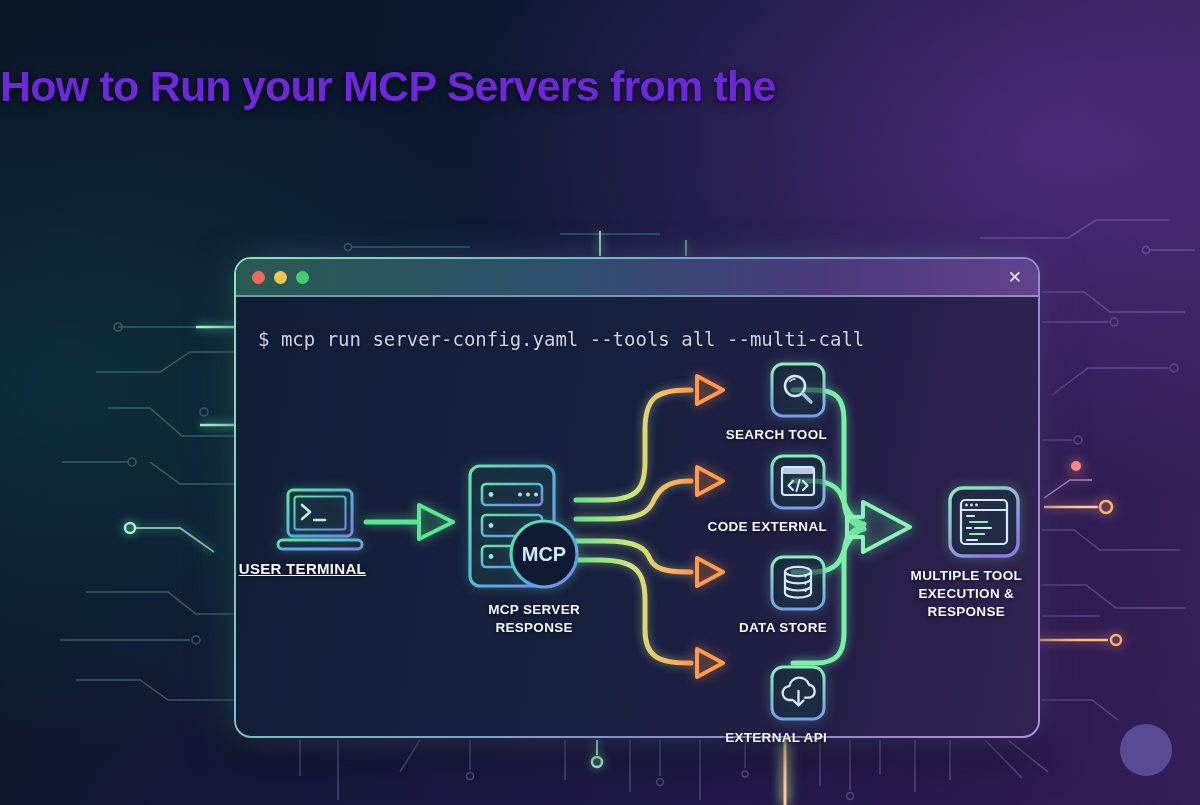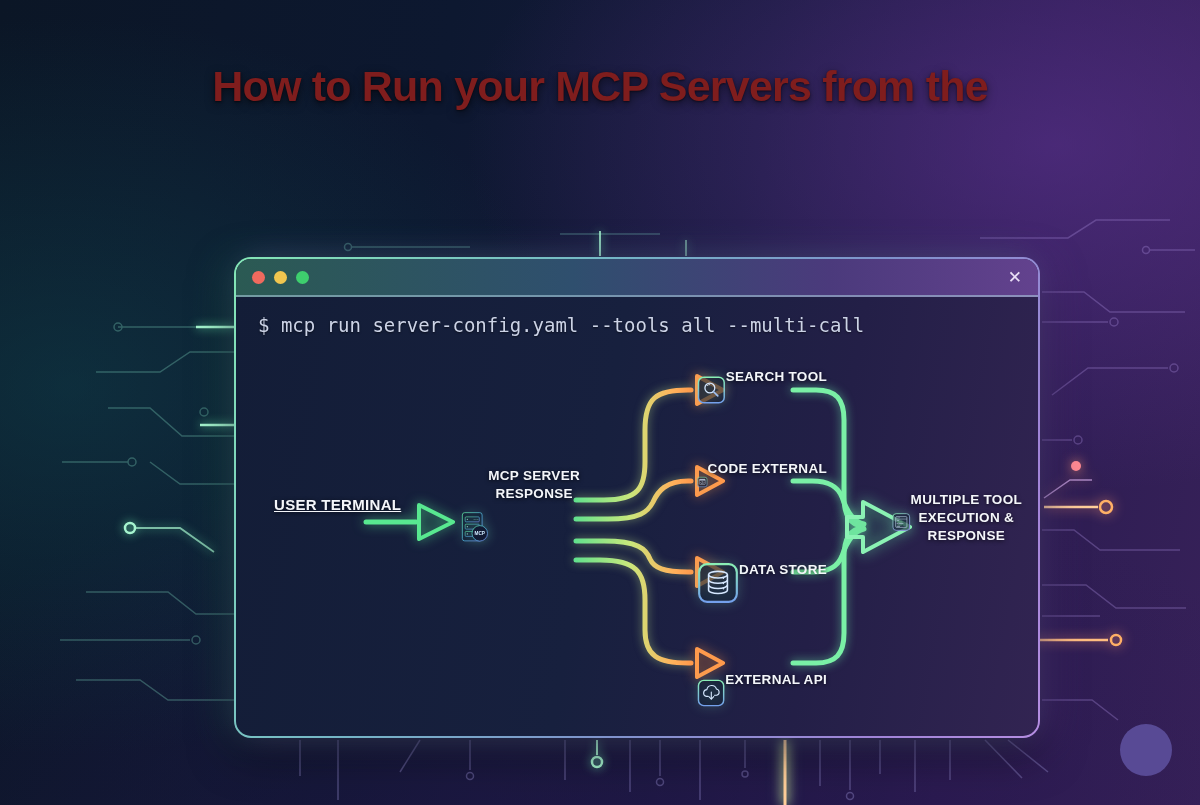--- a/index.html
+++ b/index.html
@@ -9,21 +9,21 @@
     background:
       radial-gradient(950px 560px at 88% 18%, rgba(98,52,150,.55), transparent 62%),
       radial-gradient(760px 560px at 6% 48%, rgba(18,84,92,.38), transparent 66%),
       radial-gradient(1200px 700px at 50% 115%, rgba(40,22,78,.6), transparent 70%),
       linear-gradient(100deg,#0b1626 0%,#0d1830 34%,#171a3d 58%,#2b1c51 80%,#372159 100%);
   }
   .layer{position:absolute;left:0;top:0;}
   #bg-circuits{z-index:1;}
   .page-title{
     position:absolute;z-index:3;left:0;top:58px;width:100%;
-    text-align:center;color:#7f1d1d;font-weight:bold;
+    color:#6d28d9;font-weight:bold;
     font-size:43px;line-height:1.32;letter-spacing:-.8px;
     text-shadow:0 3px 10px rgba(0,0,0,.55), 0 1px 2px rgba(0,0,0,.5);
   }
   
   .term-window{
     position:absolute;z-index:2;left:234px;top:257px;width:806px;height:481px;
     border-radius:17px;padding:2px;box-sizing:border-box;
     background:linear-gradient(120deg,#84e6b6 0%,#74b6c6 35%,#7f93cc 60%,#a184d8 85%,#b58ee2 100%);
     box-shadow:-10px 0 34px rgba(80,225,160,.14), 10px 0 34px rgba(155,90,225,.22), 0 14px 44px rgba(0,0,0,.5);
   }
@@ -41,27 +41,27 @@
   .traffic{display:flex;gap:9px;align-items:center;}
   .dot{width:13px;height:13px;border-radius:50%;}
   .dot.red{background:#ef6a5e;}
   .dot.yellow{background:#f0c64f;}
   .dot.green{background:#3ecf6e;}
   .close-x{
     margin-left:auto;color:#e9def6;font-size:17px;line-height:1;
     font-family:"DejaVu Sans",sans-serif;cursor:default;
   }
   .command-line{
-    padding:17px 22px 0 22px;
+    padding:31px 22px 0 22px;
     font-family:"DejaVu Sans Mono",monospace;font-size:19px;
     color:#ccd3e6;text-shadow:0 1px 2px rgba(0,0,0,.5);white-space:pre;
   }
   
   #flow-svg{z-index:4;pointer-events:none;}
-  .node{position:absolute;z-index:5;display:flex;flex-direction:row;align-items:flex-start;}
+  .node{position:absolute;z-index:5;display:flex;flex-direction:column;align-items:flex-end;}
   .node-label{
     margin-top:7px;font-weight:bold;font-size:13.5px;letter-spacing:.3px;
     color:#f4f6fa;text-align:center;line-height:1.32;white-space:nowrap;
     text-shadow:0 1px 4px rgba(0,0,0,.7);
   }
   .node-label.lg{font-size:15px;text-decoration:underline;}
   .node-label div{white-space:nowrap;}
   .glow-teal{filter:drop-shadow(0 0 6px rgba(110,225,185,.4));}
   .glow-box{filter:drop-shadow(0 0 6px rgba(120,230,180,.35));}
 </style>

